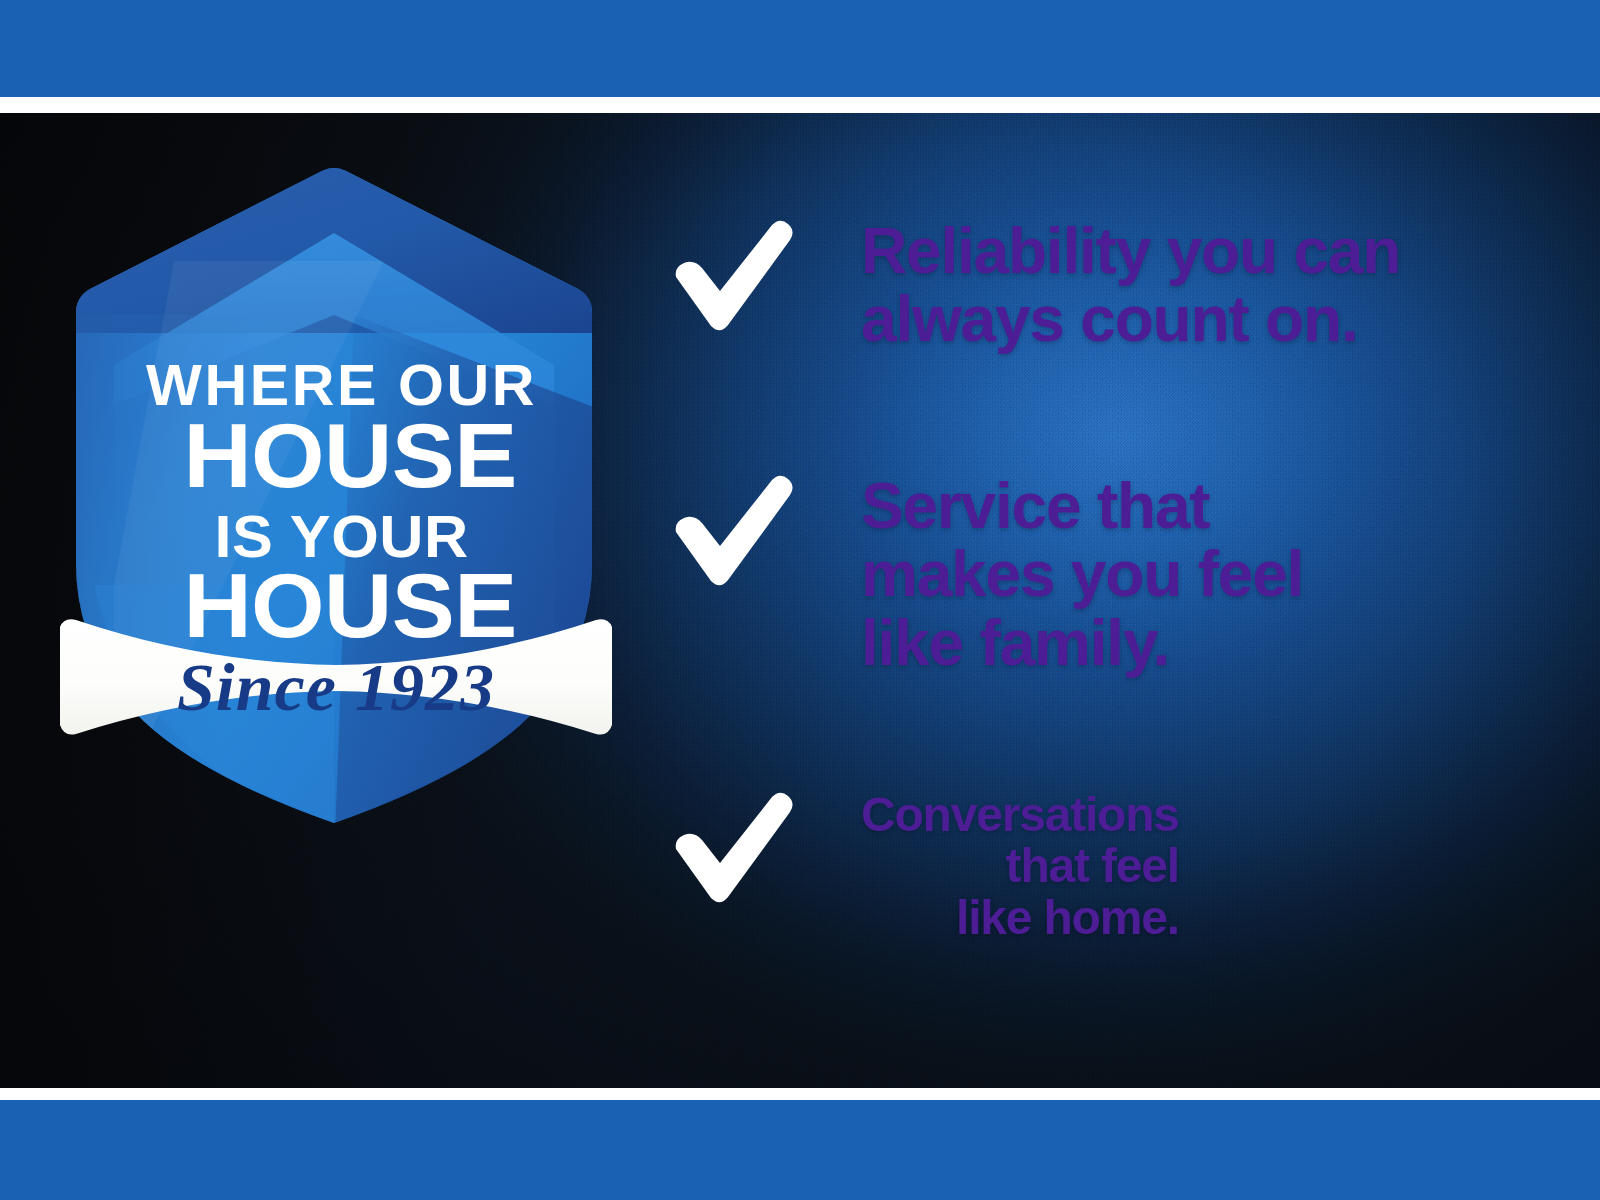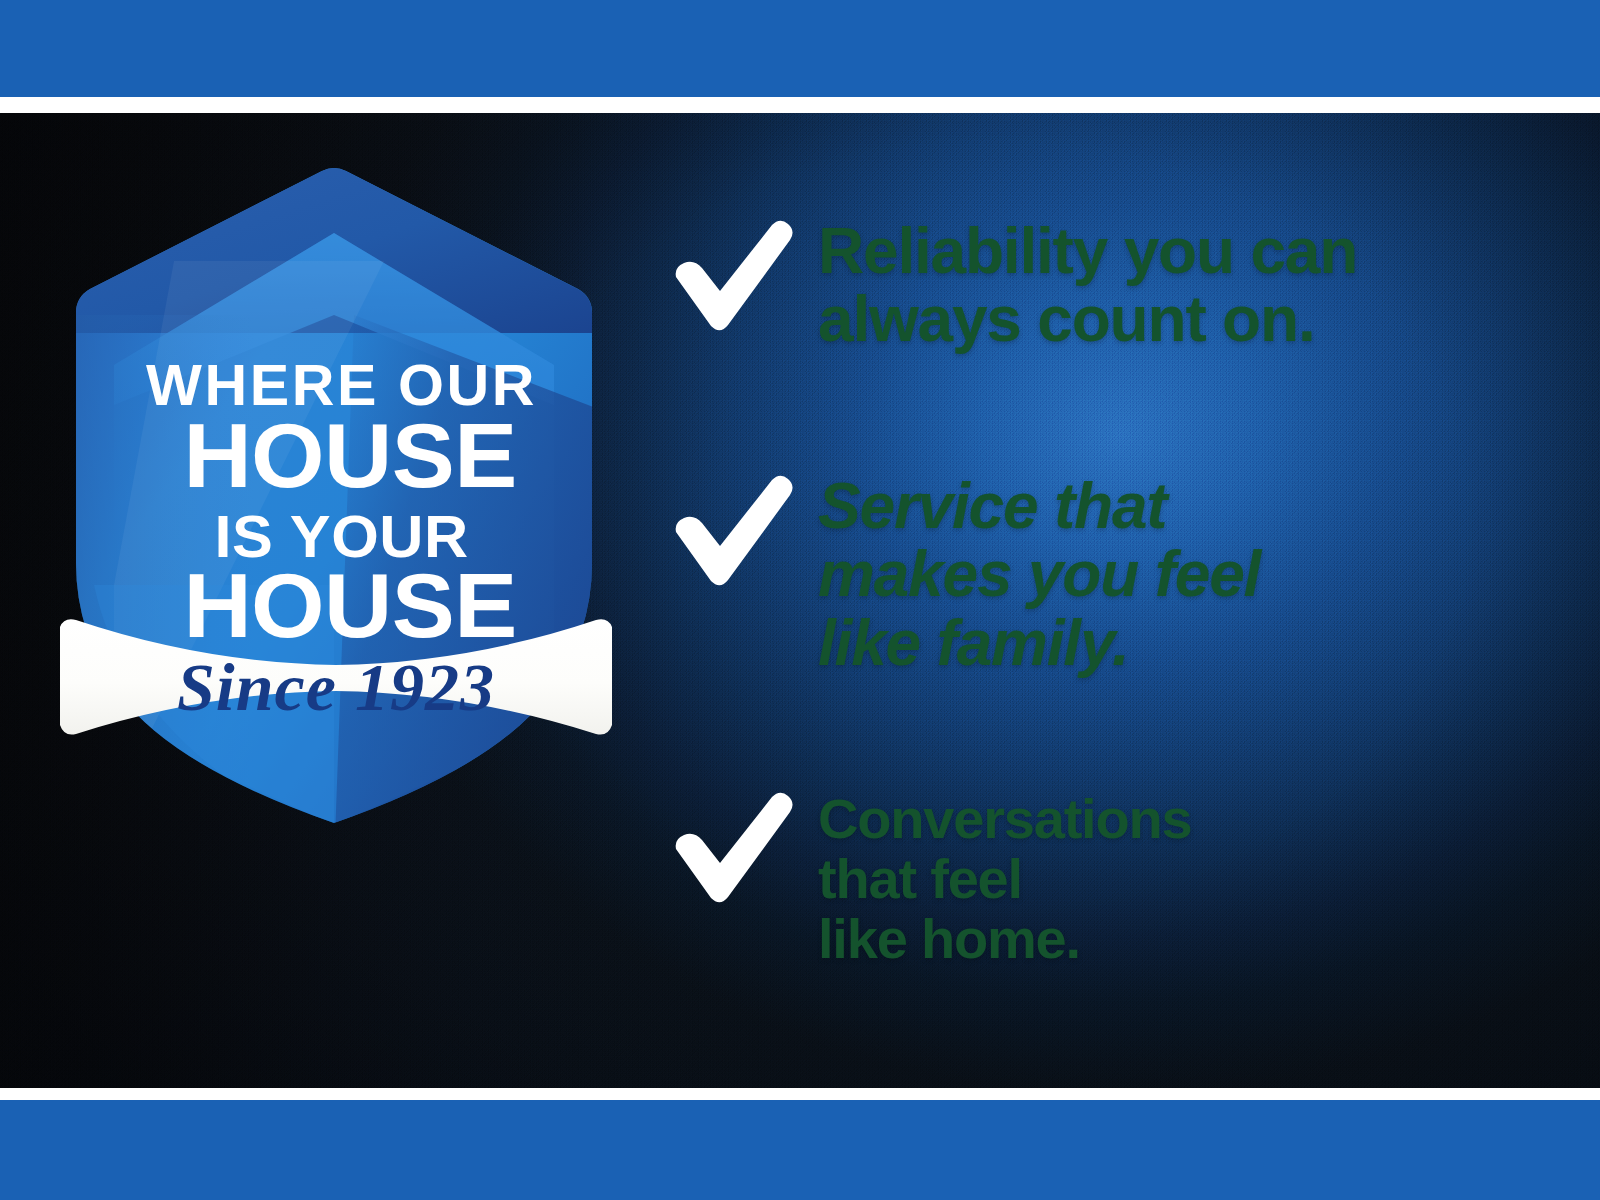--- a/index.html
+++ b/index.html
@@ -117,33 +117,34 @@
   .bullet.b3 { top:672px; }
 
   .check {
     flex:0 0 auto;
     width:128px; height:116px;
     margin-top:6px;
   }
   .check svg { display:block; width:100%; height:100%; }
 
   .bullet-text {
-    color:#14532d;
+    color:#4c1d95;
     font-family:"Liberation Sans", sans-serif;
     font-weight:bold;
     font-size:66px;
     line-height:1.07;
     letter-spacing:-1.2px;
     text-shadow:0 2px 5px rgba(0,0,0,.22);
     white-space:pre-line;
     padding-top:4px;
+    margin-left:43px;
   }
   .bullet.b1 .bullet-text { font-size:64px; }
-  .bullet.b2 .bullet-text { font-size:64px;font-style:italic; }
-  .bullet.b3 .bullet-text { font-size:56px; }
+  .bullet.b2 .bullet-text { font-size:64px; }
+  .bullet.b3 .bullet-text { font-size:48px;text-align:right; }
 </style>
 </head>
 <body>
 
 <div id="poster">
 
   <div class="band top"></div>
   <div class="band-gap top"></div>
 
   <div class="canvas">

